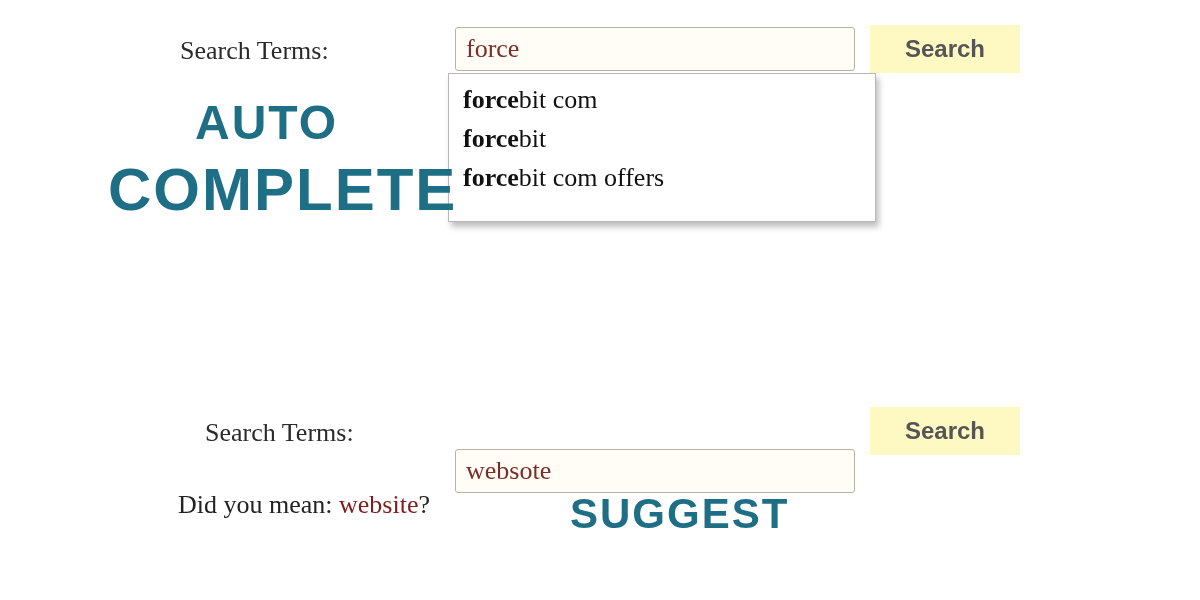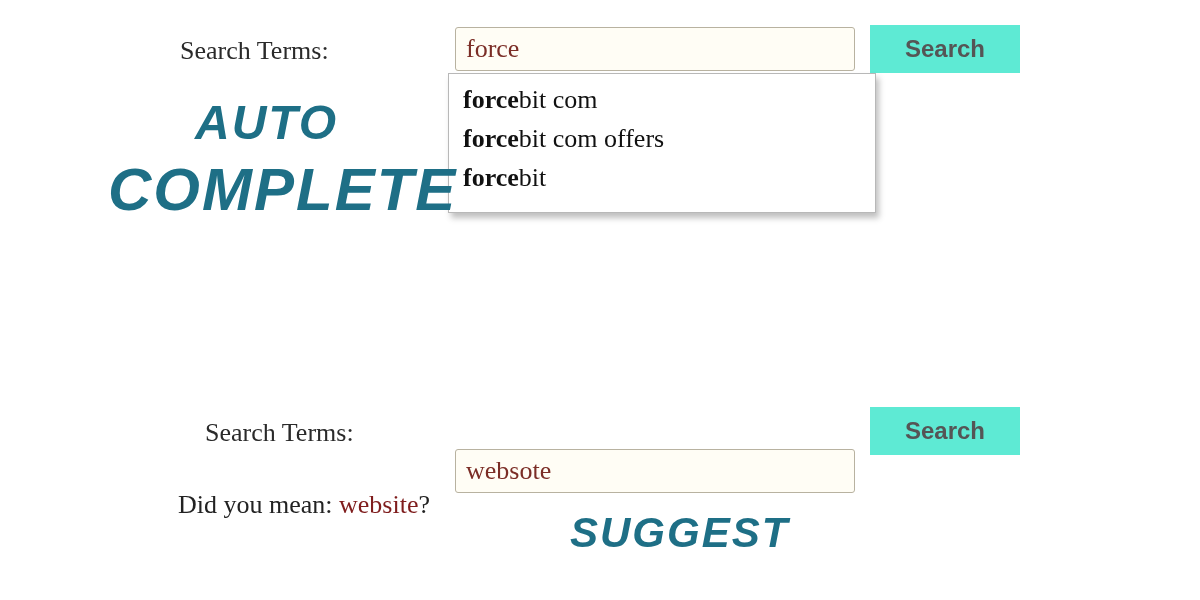--- a/index.html
+++ b/index.html
@@ -41,41 +41,41 @@
     color: #7b2d26;
     outline: none;
   }
   .search-input.top    { left: 455px; top: 27px; }
   .search-input.bottom { left: 455px; top: 409px; margin-top: 40px; }
 
   .search-button {
     position: absolute;
     width: 150px;
     height: 48px;
-    background: #5eead4;
+    background: #fef9c3;
     border: none;
     color: #555;
     font-family: Arial, Helvetica, sans-serif;
     font-size: 24px;
     font-weight: 700;
     cursor: pointer;
   }
   .search-button.top    { left: 870px; top: 25px; }
   .search-button.bottom { left: 870px; top: 407px; }
 
   
   .dropdown {
     position: absolute;
     left: 448px;
     top: 73px;
     width: 428px;
     background: #ffffff;
     border: 1px solid #b8b8b8;
     box-shadow: 3px 5px 6px rgba(0,0,0,0.25);
-    padding: 6px 0 15px 0;
+    padding: 6px 0 24px 0;
   }
   .dropdown-item {
     padding: 2px 14px;
     font-size: 26px;
     line-height: 1.35;
     color: #111;
     cursor: pointer;
     white-space: nowrap;
   }
   .dropdown-item .match { font-weight: 700; }
@@ -97,45 +97,44 @@
   
   .callout {
     position: absolute;
     color: #1e6f86;
     font-family: Impact, "Arial Black", sans-serif;
     font-weight: 700;
     letter-spacing: 2px;
     -webkit-font-smoothing: antialiased;
     font-variant: small-caps;
     text-transform: uppercase;
-    font-style: italic;
   }
   .callout-auto     { left: 195px; top: 95px;  font-size: 48px; }
   .callout-complete { left: 108px; top: 155px; font-size: 60px; }
-  .callout-suggest  { left: 570px; top: 509px; font-size: 42px; }
+  .callout-suggest  { left: 570px; top: 490px; font-size: 42px; }
 </style>
 </head>
 <body>
 <div class="canvas">
 
   <div class="search-label top">Search Terms:</div>
 
   <input class="search-input top" type="text" value="force" style="">
 
   <button class="search-button top">Search</button>
 
   <div class="dropdown">
     <div class="dropdown-item">
       <span class="match">force</span><span>bit com</span>
     </div>
     <div class="dropdown-item">
-      <span class="match">force</span><span>bit com offers</span>
+      <span class="match">force</span><span>bit</span>
     </div>
     <div class="dropdown-item">
-      <span class="match">force</span><span>bit</span>
+      <span class="match">force</span><span>bit com offers</span>
     </div>
   </div>
 
   <div class="callout callout-auto">Auto</div>
   <div class="callout callout-complete">Complete</div>
 
   <div class="search-label bottom">Search Terms:</div>
 
   <input class="search-input bottom" type="text" value="websote" style="">
 

